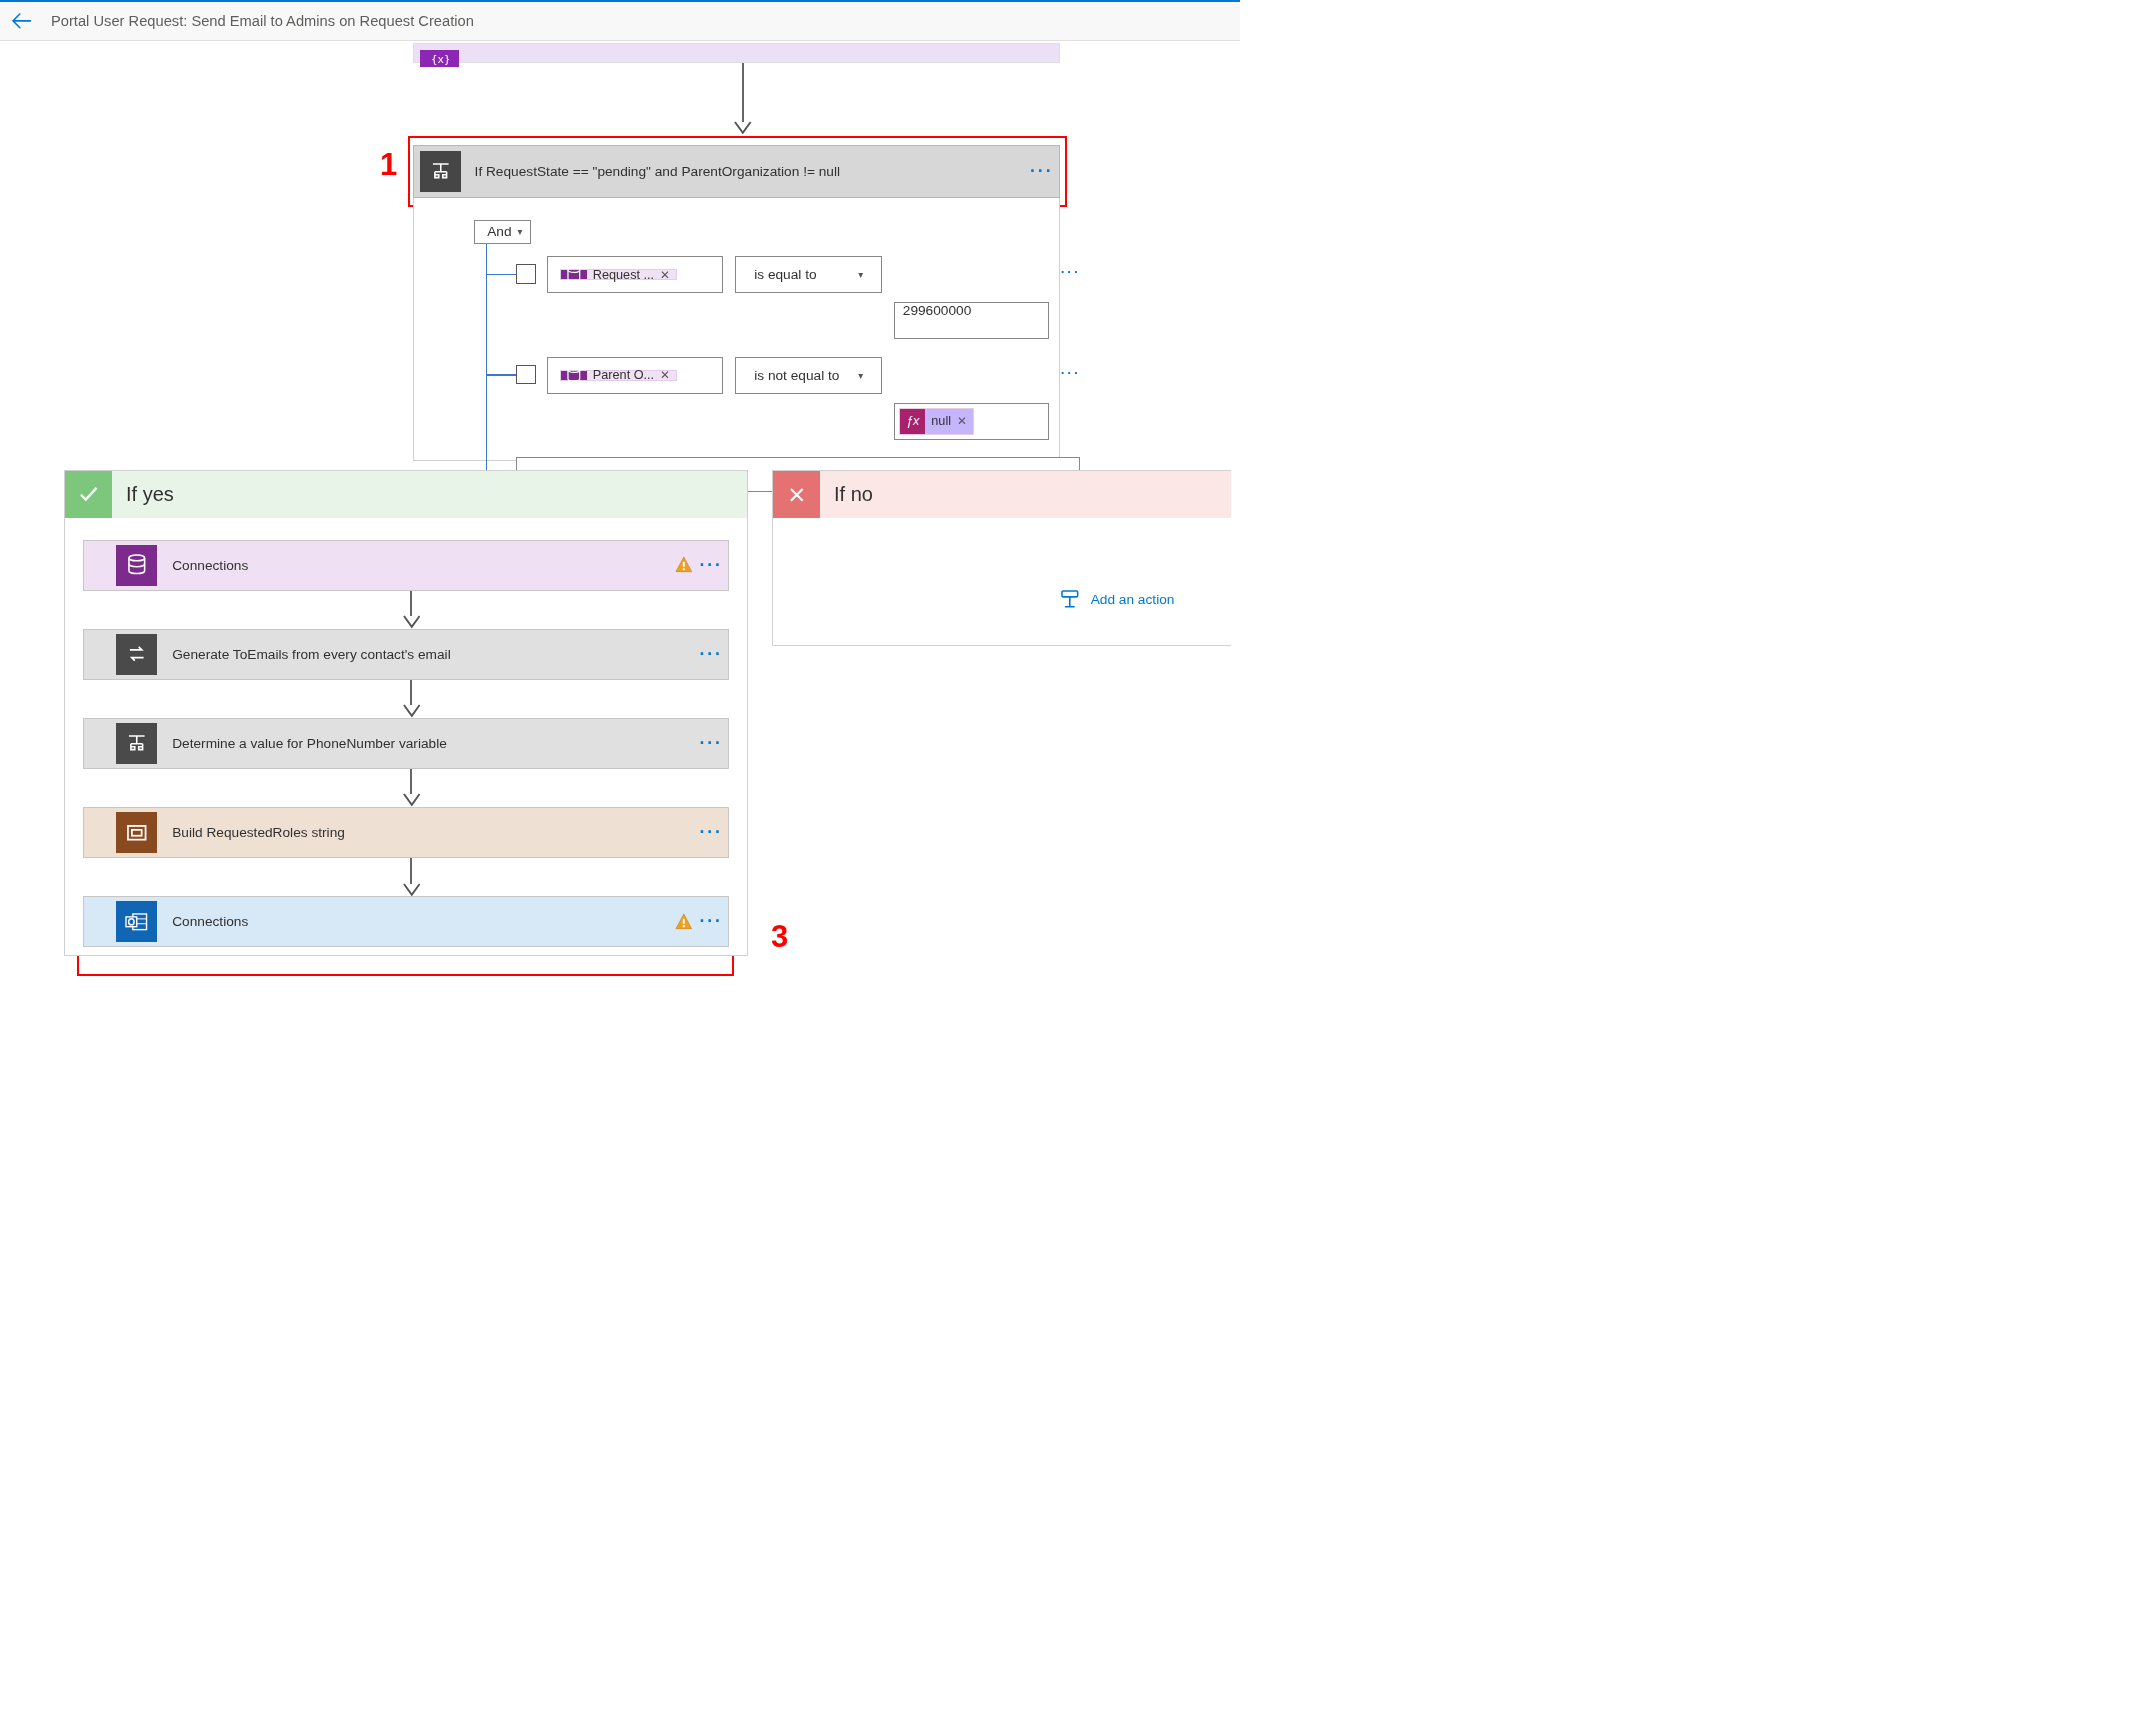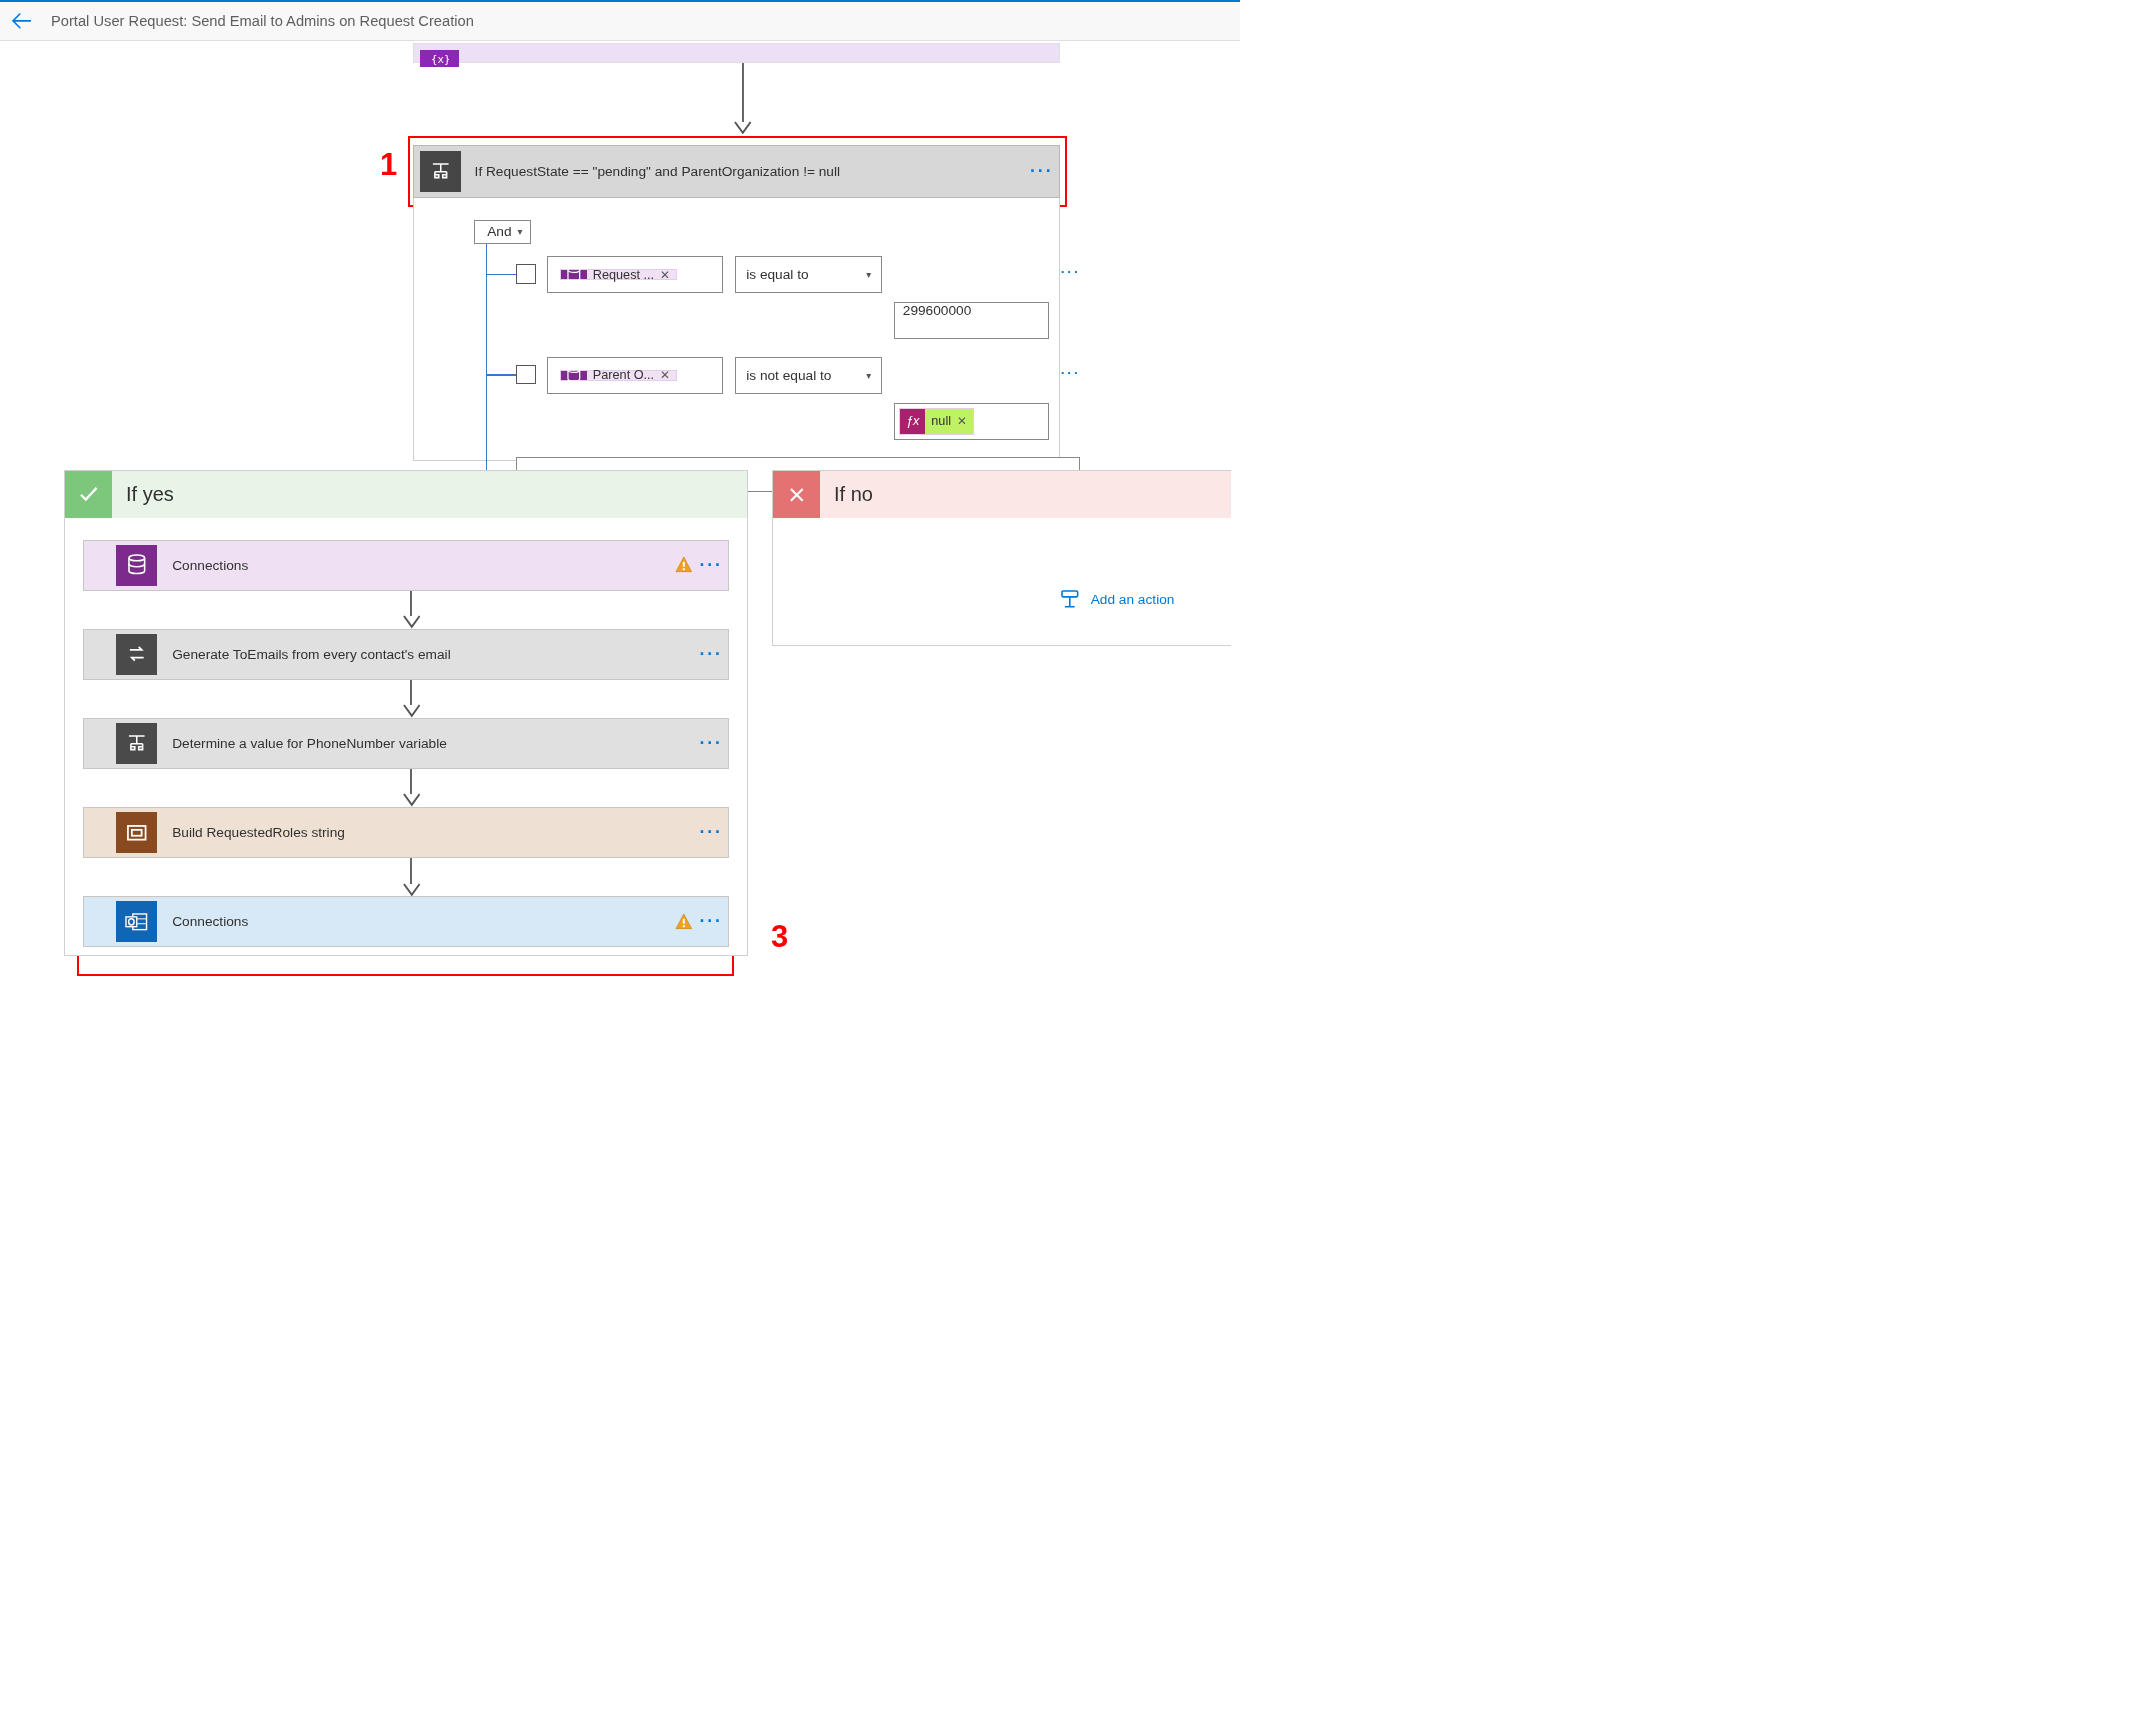--- a/index.html
+++ b/index.html
@@ -122,27 +122,27 @@
     display:flex; align-items:center;
     background:#f0e2f4; height:100%;
     padding-right:5.9px;
     max-width:100%;
     font-size:12.7px;
     border:1px solid #e4cced;
   }
   .token .db-ic { width:25.5px; height:100%; background:#7c2a8b; display:flex; align-items:center; justify-content:center; margin-right:5.9px; }
   .token .tk-text { max-width:69px; overflow:hidden; text-overflow:ellipsis; white-space:nowrap; }
   .token .x { margin-left:5.9px; color:#555; cursor:pointer; font-size:11.8px; }
-  .fx-token { background:#bef264; border:1px solid #e9cde1; }
+  .fx-token { background:#c4b5fd; border:1px solid #e9cde1; }
   .fx-token .fx-ic { width:25.5px; height:100%; background:#a8216c; display:flex; align-items:center; justify-content:center; color:#fff; font-style:italic; font-size:12.7px; margin-right:5.9px; }
 
   .op-box {
     border:1px solid #8a8886; background:#fff; height:37px;
     width:147px; display:flex; align-items:center; justify-content:space-between;
-    padding:0 10px; cursor:pointer; font-size:13.7px;
+    padding:0 18px; cursor:pointer; font-size:13.7px;
   }
   .val-box {
     border:1px solid #8a8886; background:#fff; height:37px;
     width:155px; display:flex; align-items:flex-start; padding:0 7.8px;
     font-size:13.7px;
     margin-top:46px;
   }
   .row-dots { color:#0078d4; letter-spacing:2px; cursor:pointer; font-weight:700; margin-top:7.8px; }
 
   .add-btn {

